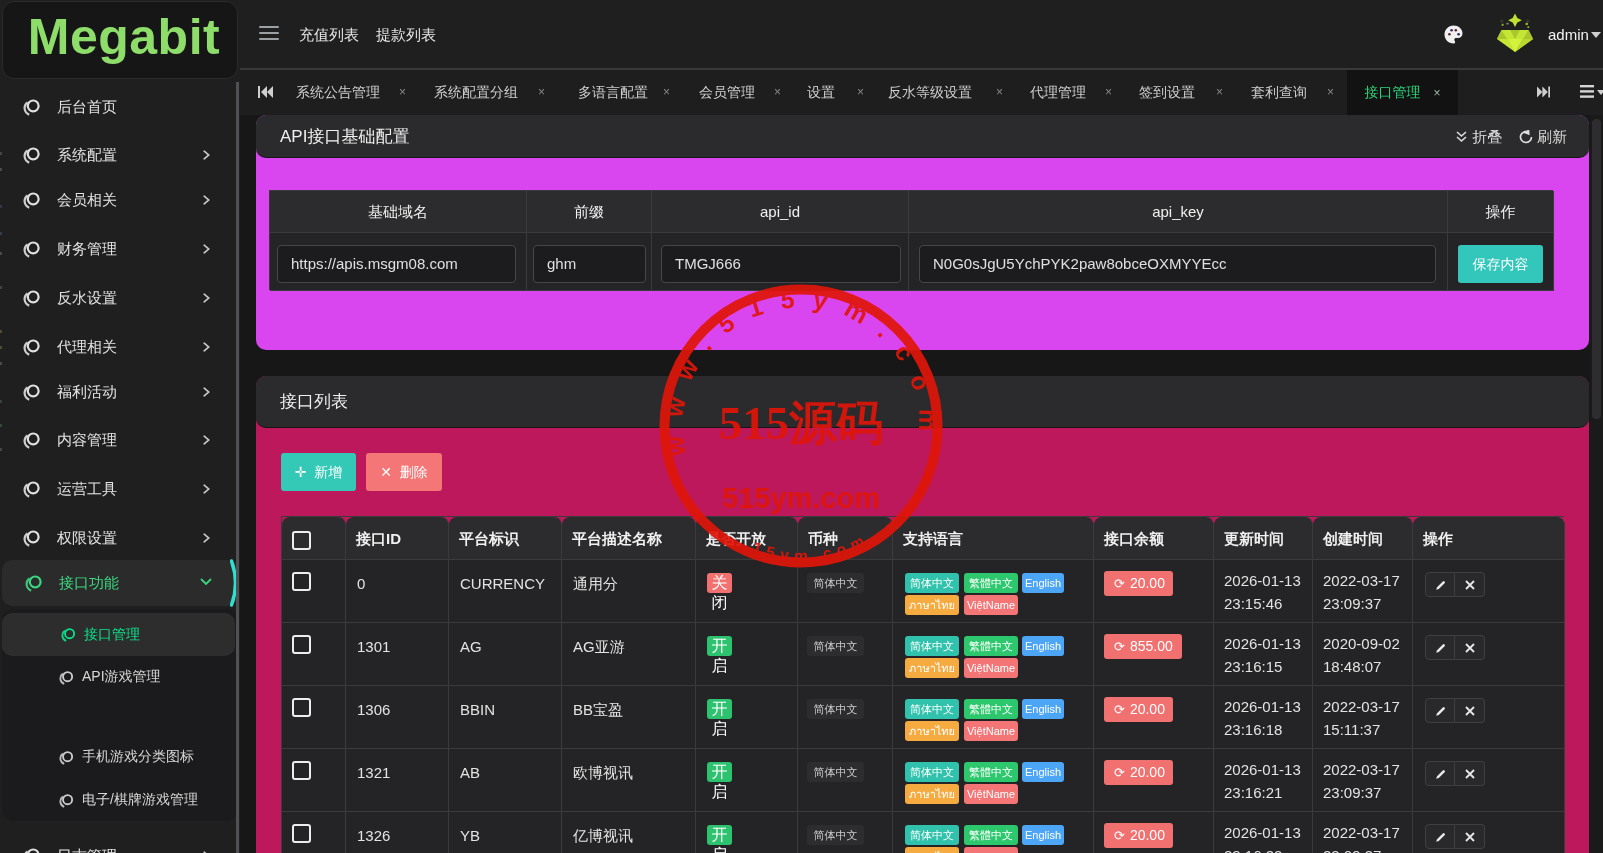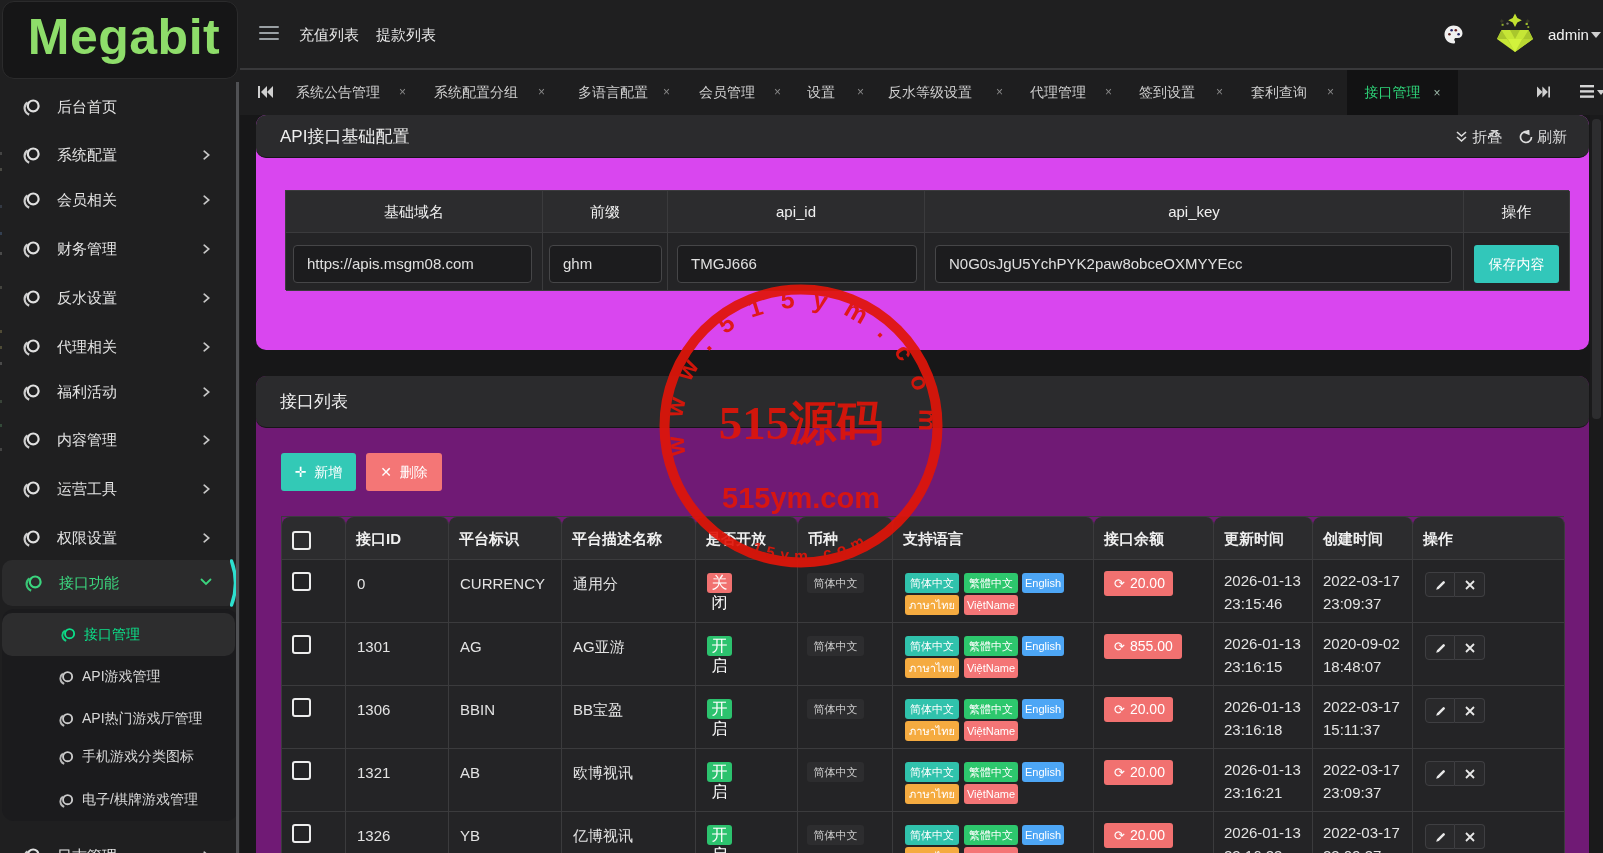--- a/index.html
+++ b/index.html
@@ -156,27 +156,20 @@
 </svg>
 <span class="lb">接口管理</span>
 </div>
 <div class="sub" style="top:656px;">
 <svg class="abs" style="left:59px;top:14px;" width="16" height="16" viewBox="0 0 19 19" fill="none">
 <circle cx="10.2" cy="7.9" r="5.4" stroke="#cccccc" stroke-width="2.2" opacity="1.0"></circle>
 <path d="M 4.6 4.3 A 7 7 0 0 0 6.2 16.6" stroke="#cccccc" stroke-width="2.2" stroke-linecap="butt" opacity="0.90"></path>
 </svg>
 <span class="lb">API游戏管理</span>
 </div>
-<div class="sub" style="top:698px;">
-<svg class="abs" style="left:59px;top:14px;" width="16" height="16" viewBox="0 0 19 19" fill="none">
-<circle cx="10.2" cy="7.9" r="5.4" stroke="#cccccc" stroke-width="2.2" opacity="1.0"></circle>
-<path d="M 4.6 4.3 A 7 7 0 0 0 6.2 16.6" stroke="#cccccc" stroke-width="2.2" stroke-linecap="butt" opacity="0.90"></path>
-</svg>
-<span class="lb">API热门游戏厅管理</span>
-</div>
 <div class="sub" style="top:736px;">
 <svg class="abs" style="left:59px;top:14px;" width="16" height="16" viewBox="0 0 19 19" fill="none">
 <circle cx="10.2" cy="7.9" r="5.4" stroke="#cccccc" stroke-width="2.2" opacity="1.0"></circle>
 <path d="M 4.6 4.3 A 7 7 0 0 0 6.2 16.6" stroke="#cccccc" stroke-width="2.2" stroke-linecap="butt" opacity="0.90"></path>
 </svg>
 <span class="lb">手机游戏分类图标</span>
 </div>
 <div class="sub" style="top:779px;padding-left:21px;">
 <svg class="abs" style="left:59px;top:14px;" width="16" height="16" viewBox="0 0 19 19" fill="none">
 <circle cx="10.2" cy="7.9" r="5.4" stroke="#cccccc" stroke-width="2.2" opacity="1.0"></circle>
@@ -281,39 +274,39 @@
 </div>
 <div class="panel" id="p1" style="top:115px; height:235px;">
 <div class="phead" style="height:43px; line-height:43px;"><span style="margin-left:24px;">API接口基础配置</span>
 <span style="position:absolute; right:22px; top:0; color:#dcdcdc; font-size:15px;">
 <svg style="vertical-align:-2px;" width="13" height="13" viewBox="0 0 13 13">
           <path d="M2 1 L6.5 5 L11 1 M2 6 L6.5 10 L11 6" stroke="#dcdcdc" stroke-width="1.6" fill="none"></path>
         </svg> 折叠&nbsp;&nbsp;&nbsp;&nbsp;<svg style="vertical-align:-2px;" width="14" height="14" viewBox="0 0 14 14">
           <path d="M12.5 7 A5.5 5.5 0 1 1 9.5 2.1 M9.5 0.5 L9.7 4 L6.4 2.7z" stroke="#dcdcdc" stroke-width="1.7" fill="none"></path>
         </svg> 刷新
 </span></div>
-<div style="position:absolute; left:29px; top:75px; width:1284px; height:100px; border:1px solid #3b3b3d; border-right:none; border-bottom:none;">
+<div style="position:absolute; left:13px; top:75px; width:1284px; height:100px; border:1px solid #3b3b3d; border-right:none; border-bottom:none;">
 <div class="cell hdr" style="left:0px; top:0; width:257px; height:42px; line-height:42px; text-align:center; font-weight:normal;">基础域名</div>
 <div class="cell hdr" style="left:257px; top:0; width:125px; height:42px; line-height:42px; text-align:center; font-weight:normal;">前缀</div>
 <div class="cell hdr" style="left:382px; top:0; width:257px; height:42px; line-height:42px; text-align:center; font-weight:normal;">api_id</div>
 <div class="cell hdr" style="left:639px; top:0; width:539px; height:42px; line-height:42px; text-align:center; font-weight:normal;">api_key</div>
 <div class="cell hdr" style="left:1178px; top:0; width:106px; height:42px; line-height:42px; text-align:center; font-weight:normal;">操作</div>
 <div class="cell bdy" style="left:0px; top:42px; width:257px; height:58px;"></div>
 <div class="cell bdy" style="left:257px; top:42px; width:125px; height:58px;"></div>
 <div class="cell bdy" style="left:382px; top:42px; width:257px; height:58px;"></div>
 <div class="cell bdy" style="left:639px; top:42px; width:539px; height:58px;"></div>
 <div class="cell bdy" style="left:1178px; top:42px; width:106px; height:58px;"></div>
 <div class="inp" style="left:7px; top:54px; width:239px;">https://apis.msgm08.com</div>
 <div class="inp" style="left:263px; top:54px; width:113px;">ghm</div>
 <div class="inp" style="left:391px; top:54px; width:240px;">TMGJ666</div>
 <div class="inp" style="left:649px; top:54px; width:517px;">N0G0sJgU5YchPYK2paw8obceOXMYYEcc</div>
 <div style="position:absolute; left:1188px; top:54px; width:85px; height:38px; background:#32c7ba; border-radius:3px; color:#fff; font-size:14px; text-align:center; line-height:38px;">保存内容</div>
 </div>
 </div>
-<div class="panel" id="p2" style="top:376px; height:477px; background:#701a75; border-bottom-left-radius:0; border-bottom-right-radius:0;">
+<div class="panel" id="p2" style="top:376px; height:477px; background:#be185d; border-bottom-left-radius:0; border-bottom-right-radius:0;">
 <div class="phead" style="height:52px; line-height:52px;"><span style="margin-left:24px;">接口列表</span></div>
 <div style="position:absolute; left:25px; top:77px; width:75px; height:38px; line-height:38px; background:#33c9b6; border-radius:3px; color:#fff; font-size:14px; text-align:center;">✛&nbsp; 新增</div>
 <div style="position:absolute; left:110px; top:77px; width:76px; height:38px; line-height:38px; background:#f47676; border-radius:3px; color:#fff; font-size:14px; text-align:center;">✕&nbsp; 删除</div>
 <div id="mtable" style="position:absolute; left:25px; top:140px; width:1283px; height:337px; border-left:1px solid #3b3b3d; border-top:1px solid #3b3b3d;">
 <div class="cell hdr" style="left:0px; top:0; width:64px; height:43px; line-height:43px; text-align:left; padding-left:10px; border-radius:8px 8px 0 0;"></div>
 <div class="cell hdr" style="left:64px; top:0; width:103px; height:43px; line-height:43px; text-align:left; padding-left:10px; border-radius:8px 8px 0 0;">接口ID</div>
 <div class="cell hdr" style="left:167px; top:0; width:113px; height:43px; line-height:43px; text-align:left; padding-left:10px; border-radius:8px 8px 0 0;">平台标识</div>
 <div class="cell hdr" style="left:280px; top:0; width:134px; height:43px; line-height:43px; text-align:left; padding-left:10px; border-radius:8px 8px 0 0;">平台描述名称</div>
 <div class="cell hdr" style="left:414px; top:0; width:102px; height:43px; line-height:43px; text-align:left; padding-left:10px; border-radius:8px 8px 0 0;">是否开放</div>
 <div class="cell hdr" style="left:516px; top:0; width:95px; height:43px; line-height:43px; text-align:left; padding-left:10px; border-radius:8px 8px 0 0;">币种</div>

